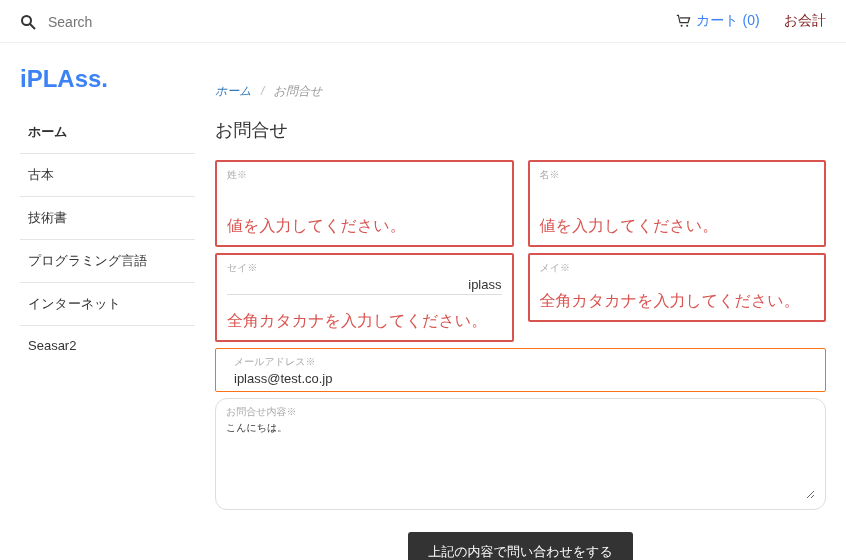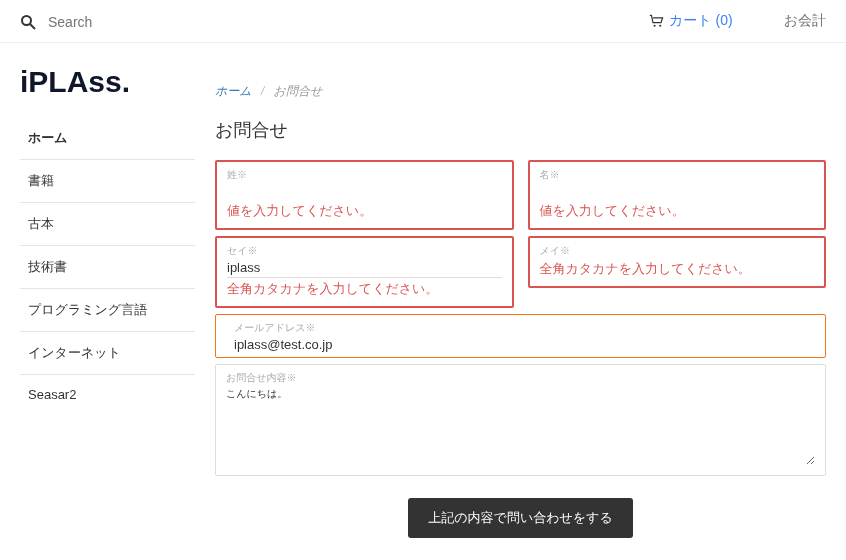--- a/index.html
+++ b/index.html
@@ -3,42 +3,42 @@
 <meta charset="utf-8">
 <style>
   * { box-sizing: border-box; margin: 0; padding: 0; }
   body { font-family: "Helvetica Neue", Arial, "Hiragino Kaku Gothic ProN", "Meiryo", sans-serif; background: #fff; width: 846px; }
   .header { display: flex; align-items: flex-end; padding: 12px 20px; border-bottom: 1px solid #eee; }
   .search-icon { width: 16px; height: 16px; margin-right: 12px; }
   .search-input { border: none; outline: none; font-size: 14px; color: #666; flex: 0 0 200px; }
   .header-spacer { flex: 1; }
   .cart-link { display: flex; align-items: center; font-size: 14px; color: #3b82f6; margin-right: 24px; cursor: pointer; }
   .cart-icon { width: 16px; height: 14px; margin-right: 4px; }
-  .checkout-link { font-size: 14px; color: #737373; cursor: pointer; margin-left: 27px; }
+  .checkout-link { font-size: 14px; color: #7f1d1d; cursor: pointer; }
   .container { display: flex; padding: 10px 20px 30px 20px; }
   .sidebar { width: 175px; flex-shrink: 0; margin-right: 20px; }
-  .brand { font-size: 30px; font-weight: 800; color: #0f172a; padding: 12px 0 18px 0; }
+  .brand { font-size: 24px; font-weight: 800; color: #3b82f6; padding: 12px 0 18px 0; }
   .nav-item { padding: 12px 8px; border-bottom: 1px solid #e5e5e5; font-size: 13px; color: #333; cursor: pointer; }
   .nav-item.active { font-weight: 700; }
   .nav-item.last { border-bottom: none; }
   .main { flex: 1; padding-top: 30px; }
   .breadcrumb { font-size: 12px; margin-bottom: 18px; font-style: italic; }
   .breadcrumb a { color: #337ab7; text-decoration: none; }
   .breadcrumb .sep { color: #bbb; margin: 0 6px; }
   .breadcrumb .current { color: #999; }
   h3.page-title { font-size: 18px; font-weight: 400; color: #333; margin-bottom: 18px; }
   .row { display: flex; gap: 14px; margin-bottom: 6px; }
   .col { flex: 1; }
   .field { border: 1px solid #f97316; border-radius: 2px; padding: 6px 10px 4px 18px; background: #fff; }
   .field.error { border: 2px solid #d9534f; padding: 6px 10px 8px 10px; }
   .field-label { font-size: 10px; color: #aaa; }
   .field-input { border: none; outline: none; width: 100%; font-size: 13px; color: #333; padding: 2px 0 0 0; background: transparent; }
-  .field-input.has-border { border-bottom: 1px solid #ddd; padding-bottom: 2px; }
-  .error-msg { font-size: 13px; color: #d9534f; margin-top: 2px; }
-  .textarea-field { border: 1px solid #ddd; border-radius: 2px; padding: 6px 10px; background: #fff; }
+  .field-input.has-border { border-bottom: 1px solid #ddd; padding-bottom: 2px; text-align: right; }
+  .error-msg { font-size: 16px; color: #d9534f; margin-top: 16px; }
+  .textarea-field { border: 1px solid #ddd; border-radius: 12px; padding: 6px 10px; background: #fff; }
   .field-textarea { border: none; outline: none; width: 100%; font-size: 10px; color: #333; resize: vertical; min-height: 80px; font-family: Liberation Mono, monospace; padding-top: 2px; }
   .submit-row { text-align: center; margin-top: 22px; }
   .submit-btn { background: #333; color: #fff; border: none; padding: 11px 20px; font-size: 13px; border-radius: 3px; cursor: pointer; }
 </style>
 </head>
 <body>
 
 <div class="header">
   <span class="search-icon">
     <svg viewBox="0 0 16 16" width="16" height="16">
@@ -58,21 +58,20 @@
     </span>
     <span>カート (0)</span>
   </div>
   <div class="checkout-link">お会計</div>
 </div>
 
 <div class="container">
   <div class="sidebar">
     <div class="brand">iPLAss.</div>
     <div class="nav-item active">ホーム</div>
-    <div class="nav-item">書籍</div>
     <div class="nav-item">古本</div>
     <div class="nav-item">技術書</div>
     <div class="nav-item">プログラミング言語</div>
     <div class="nav-item">インターネット</div>
     <div class="nav-item last">Seasar2</div>
   </div>
 
   <div class="main">
     <div class="breadcrumb">
       <a href="#">ホーム</a>

